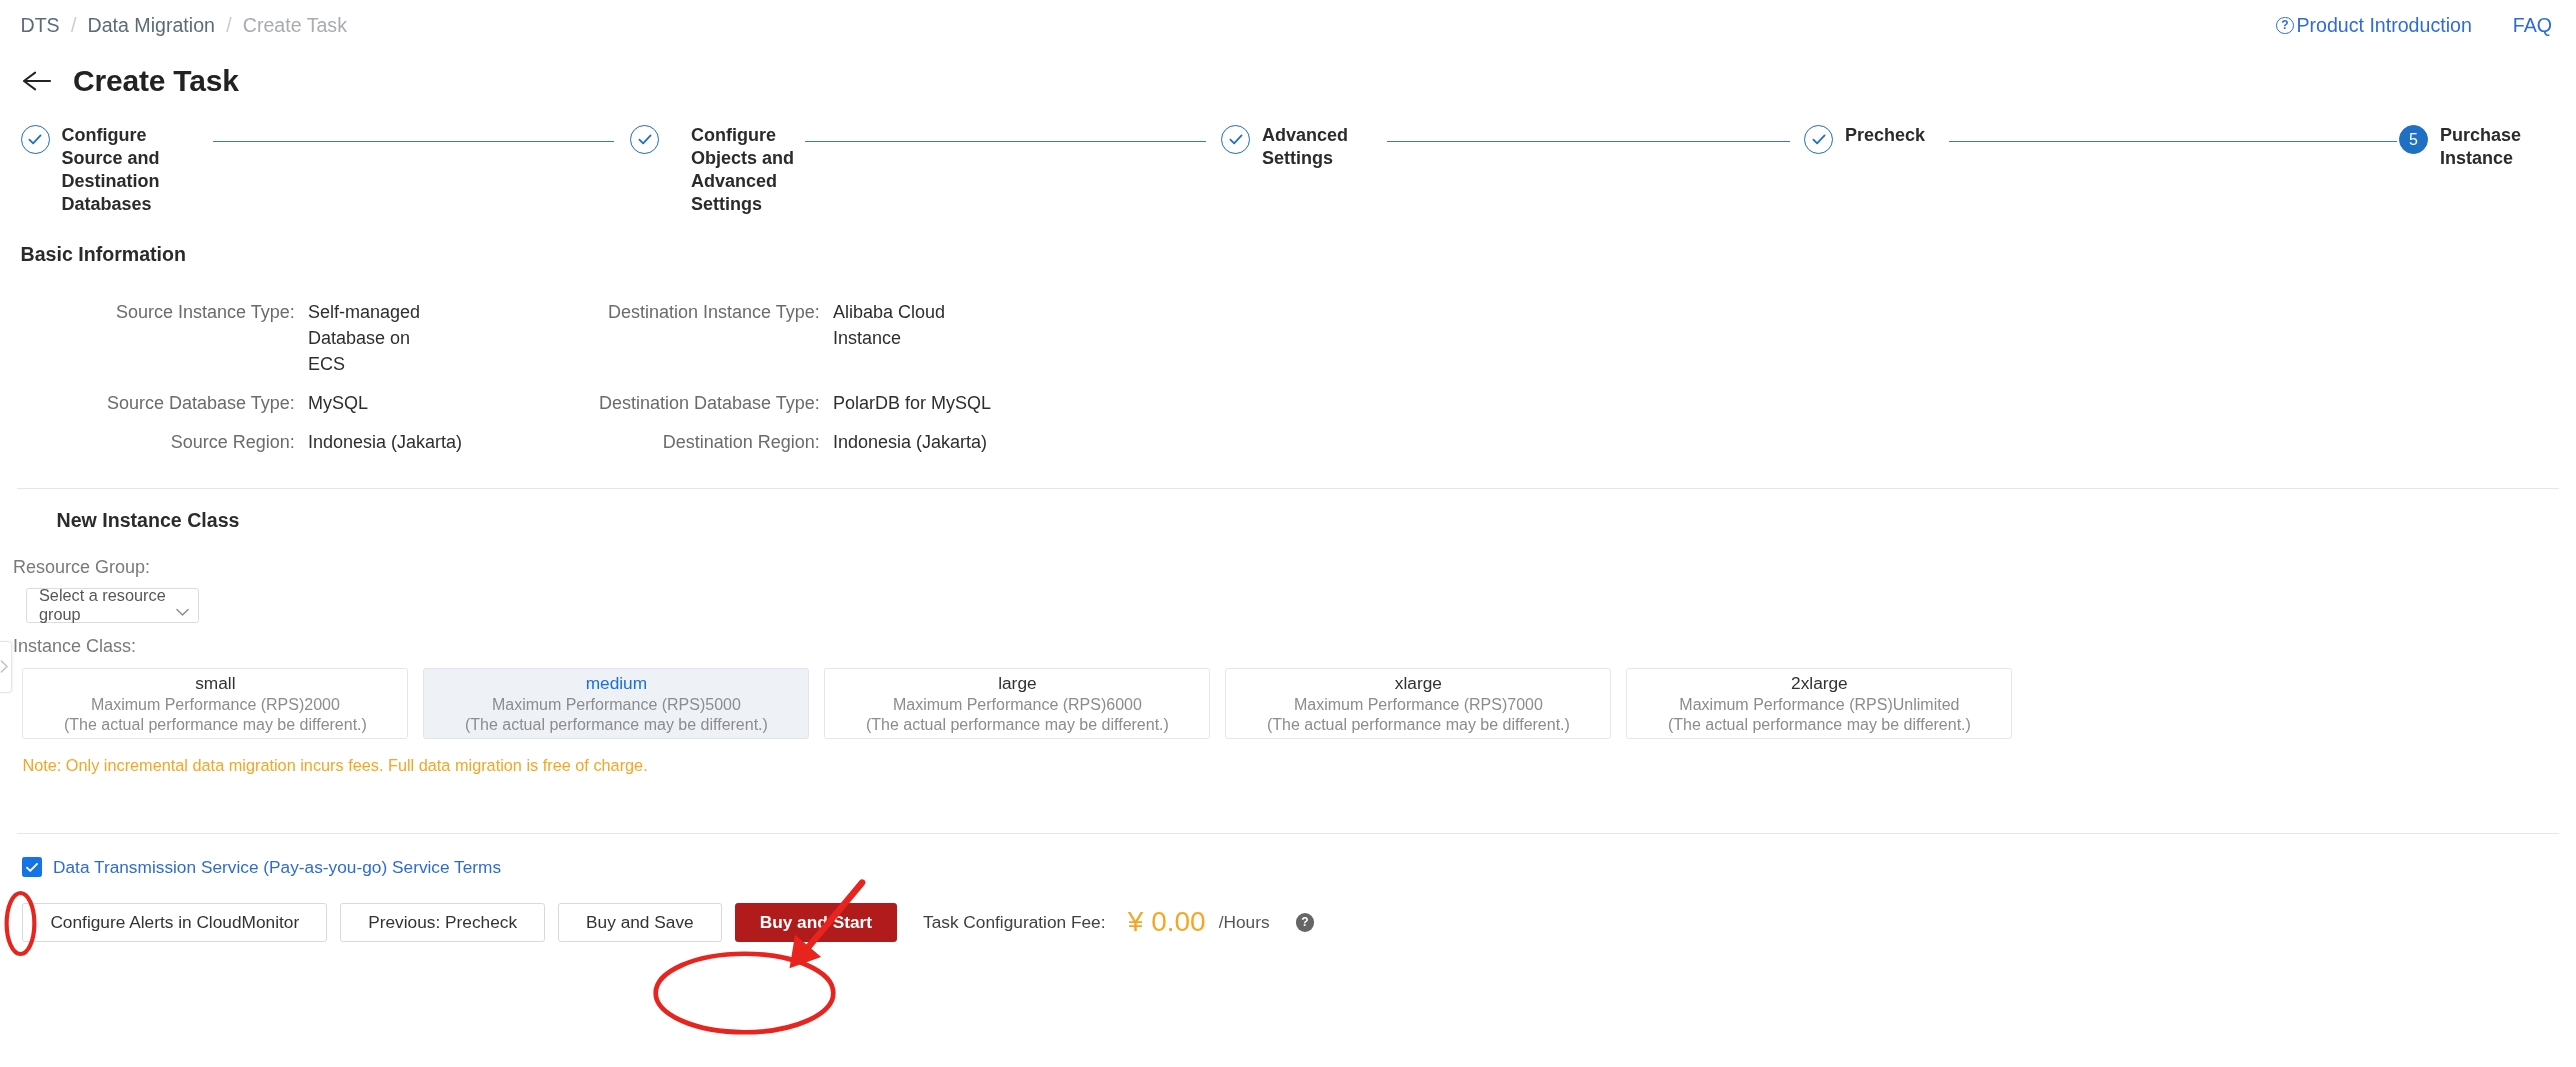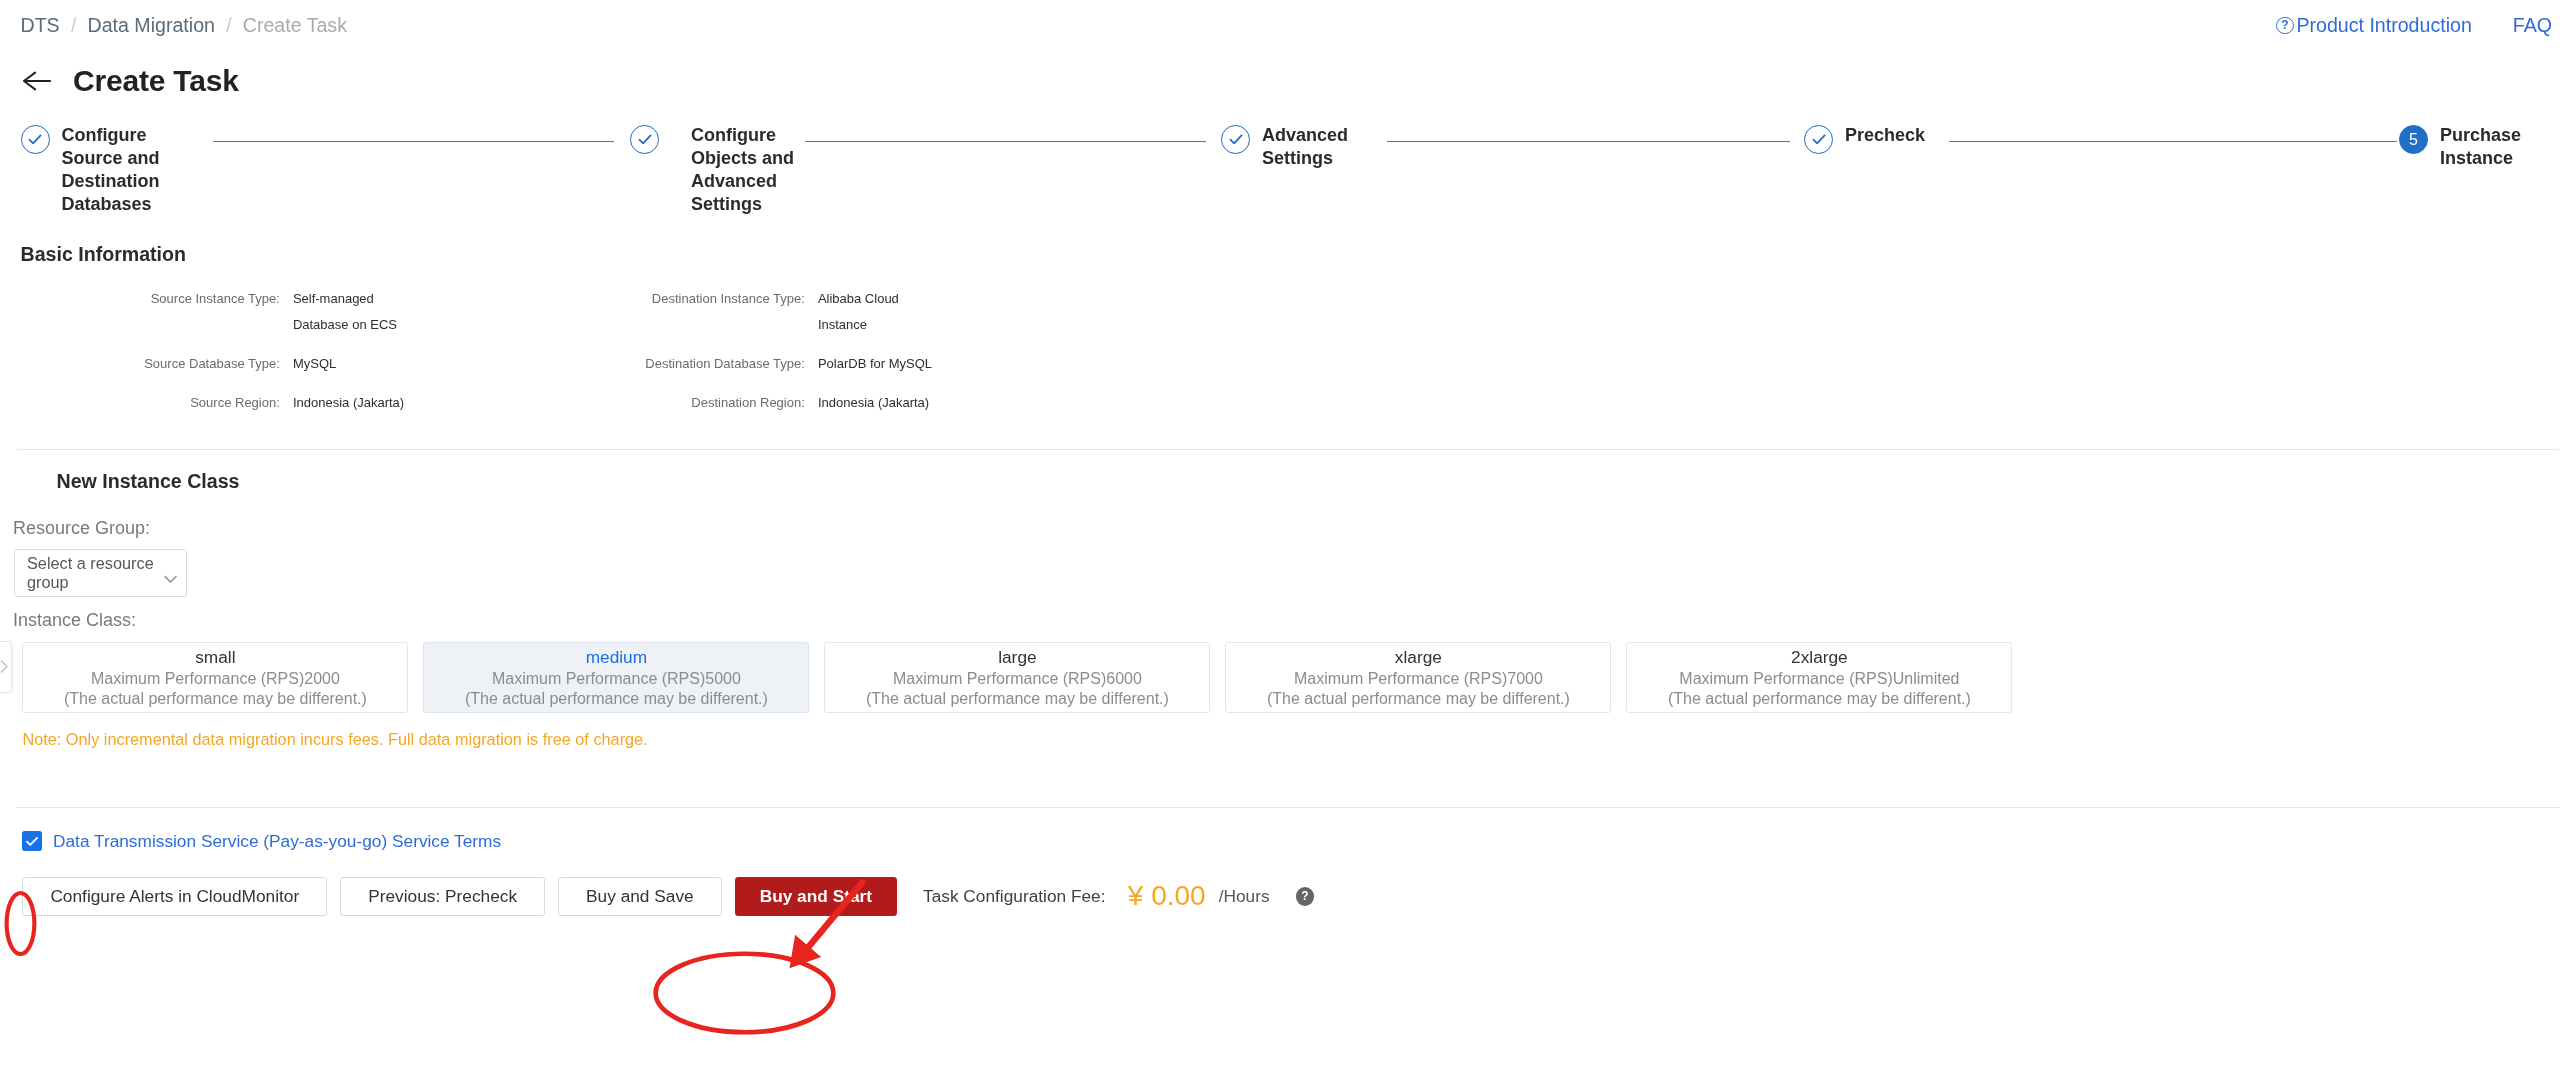--- a/index.html
+++ b/index.html
@@ -74,33 +74,33 @@
     padding-left:20.5px;
   }
   .hrule { height:0.9px; background:#e6e6e6; margin: 0 17px; }
 
   
   .info-grid {
     display:grid;
     grid-template-columns: 269px 254px 271px 261px;
     column-gap:0;
     row-gap: 0;
-    padding-left:22px;
-    margin-top: 20px;
-    font-size:13px;
+    padding-left:37px;
+    margin-top: 33px;
+    font-size:18px;
   }
   .info-label { text-align:right; color:#6b6b6b; padding-right:11.2px; line-height:26px; }
   .info-value { color:#2e2e2e; line-height:26px; padding-left:1.9px; }
   .info-row-sp { height: 13px; grid-column: 1 / -1;}
 
   
   .field-label { font-size:18px; color:#7a7a7a; padding-left:13px; }
   .select {
-    margin-left:14px; margin-top:9.3px;
-    width:173px; height:48px;
+    margin-left:26px; margin-top:9.3px;
+    width:173px; height:35px;
     border:0.9px solid #d9dde3; border-radius:2.8px; background:#fff;
     display:flex; align-items:center; justify-content:space-between;
     padding: 0 9.3px 0 12px;
     font-size:16.3px; color:#575757; cursor:pointer;
   }
   .chev { width:13px; height:8.4px; }
 
   .cards {
     display:flex; gap:15px;
     padding-left:22.4px; margin-top:11.2px;

